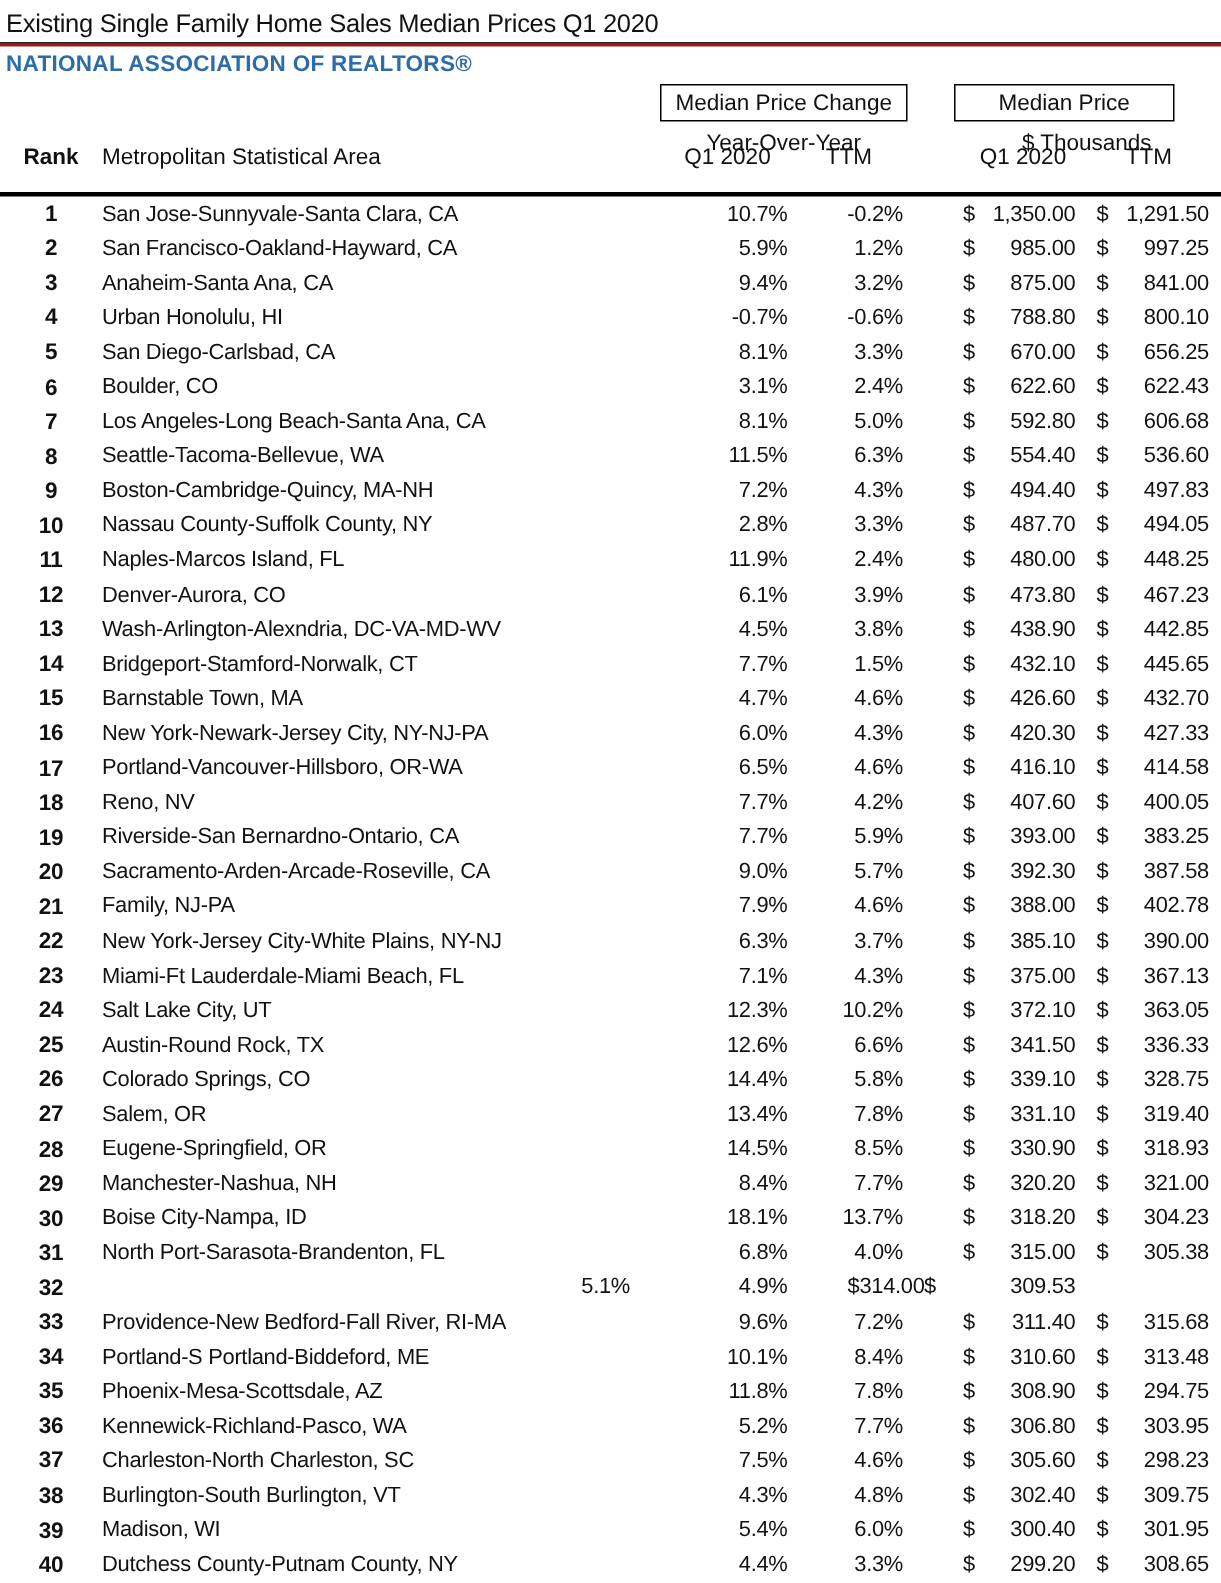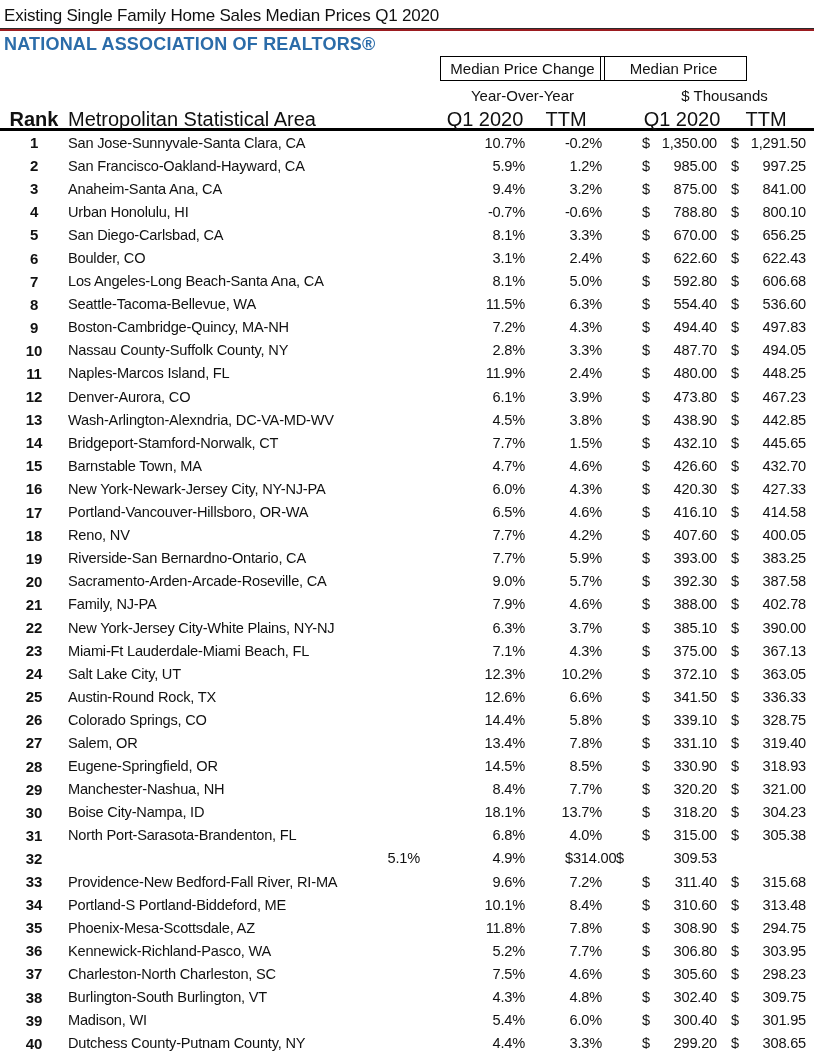--- a/index.html
+++ b/index.html
@@ -19,42 +19,42 @@
     position: absolute; left: 4px; top: 6px;
     font-size: 17px; font-weight: normal; letter-spacing: -0.2px; color: #111;
     white-space: nowrap;
   }
   .title-rule {
     position: absolute; left: 0; top: 28px; width: 814px; height: 3px;
     border-top: 1px solid #2a2a2a;
   }
   .org-name {
     position: absolute; left: 4px; top: 34px;
-    font-size: 18px; font-weight: bold; letter-spacing: 0.2px;
+    font-size: 15px; font-weight: bold; letter-spacing: 0.2px;
     white-space: nowrap;
   }
   .subtitle {
     position: absolute; left: 4px; top: 60px;
     font-size: 15px; color: #111; white-space: nowrap;
   }
   .group-box {
     position: absolute; top: 56px; height: 25px;
     border: 1.5px solid #000;
     display: flex; align-items: center; justify-content: center;
     font-size: 15px; color: #111;
   }
   .box-change { left: 440px; width: 165px; }
-  .box-price  { left: 600px; width: 147px; text-align: right; }
+  .box-price  { left: 636px; width: 147px; text-align: right; }
   .sub-head {
     position: absolute; top: 87px; height: 19px;
     text-align: center; font-size: 15px; color: #111;
   }
   .sub-change { left: 440px; width: 165px; }
   .sub-price  { left: 636px; width: 177px; }
-  .col-head { position: absolute; top: 108px; font-size: 20px; color: #111; white-space: nowrap; }
+  .col-head { position: absolute; top: 96px; font-size: 15px; color: #111; white-space: nowrap; }
   .ch-rank { left: 0; width: 68px; text-align: center; font-weight: bold; }
   .ch-msa  { left: 68px; }
   .ch-cq1  { left: 430px; width: 110px; text-align: center; }
   .ch-cttm { left: 527px; width: 78px;  text-align: center; }
   .ch-pq1  { left: 627px; width: 110px; text-align: center; }
   .ch-pttm { left: 722px; width: 88px;  text-align: center; }
 
   
   .tbody { width: 814px; }
   .trow {

